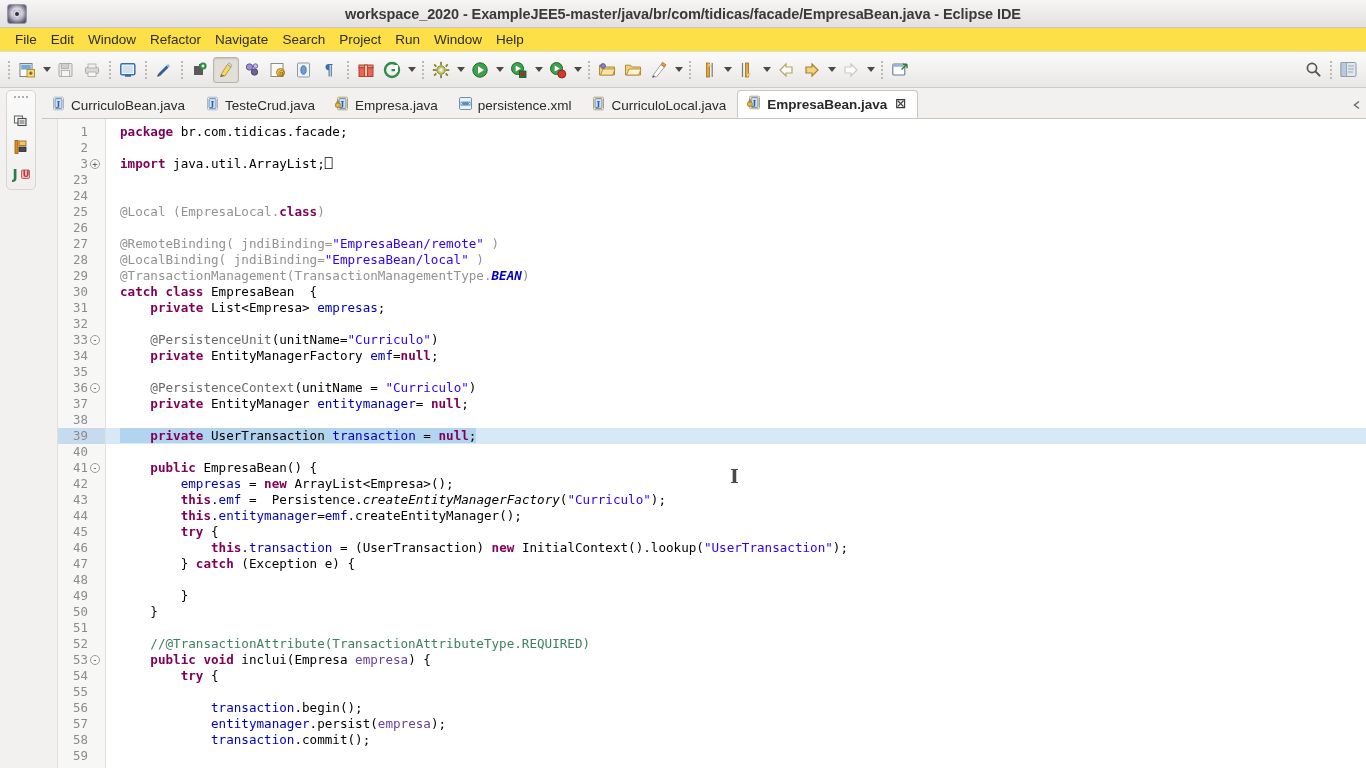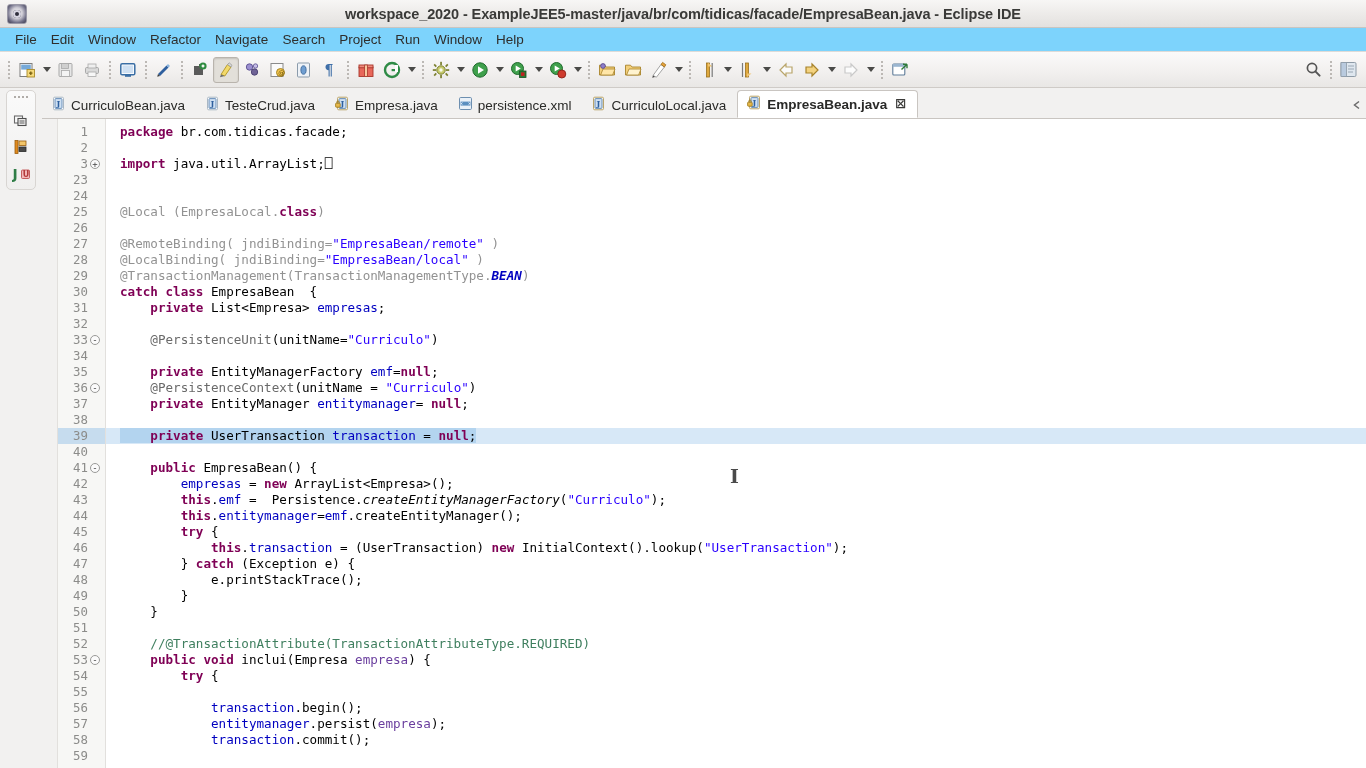--- a/index.html
+++ b/index.html
@@ -41,21 +41,21 @@
     content: "";
     width: 8px; height: 8px;
     border-radius: 50%;
     background: #2f2e3c;
     box-shadow: inset 0 0 0 2px #d9d7e4;
   }
 
   
   .menubar {
     height: 24px;
-    background: #7dd3fc;
+    background: #fde047;
     display: flex;
     align-items: center;
     padding-left: 8px;
     border-bottom: 1px solid #dedbd8;
   }
   .menubar .menu-item {
     font-size: 13.5px;
     color: #2e2e2c;
     padding: 2px 7px;
     cursor: default;
@@ -750,21 +750,21 @@
           </div>
           <div style="position: absolute; left: 0px; right: 0px; top: 181px; height: 16px;">
             <span style="position: absolute; left: 14px; line-height: 16px; font-family: &quot;DejaVu Sans Mono&quot;, monospace; font-size: 12.6px; white-space: pre;"><span class="plain">    </span><span class="kw">private </span><span class="plain">List&lt;Empresa&gt; </span><span class="fld">empresas</span><span class="plain">;</span></span>
           </div>
           <div style="position: absolute; left: 0px; right: 0px; top: 197px; height: 16px;">
             <span style="position: absolute; left: 14px; line-height: 16px; font-family: &quot;DejaVu Sans Mono&quot;, monospace; font-size: 12.6px; white-space: pre;"></span>
           </div>
           <div style="position: absolute; left: 0px; right: 0px; top: 213px; height: 16px;">
             <span style="position: absolute; left: 14px; line-height: 16px; font-family: &quot;DejaVu Sans Mono&quot;, monospace; font-size: 12.6px; white-space: pre;"><span class="plain">    </span><span class="ann2">@PersistenceUnit</span><span class="plain">(unitName=</span><span class="str">"Curriculo"</span><span class="plain">)</span></span>
           </div>
-          <div style="position: absolute; left: 0px; right: 0px; top: 229px; height: 16px; margin-top: 16px;">
+          <div style="position: absolute; left: 0px; right: 0px; top: 229px; height: 16px;">
             <span style="position: absolute; left: 14px; line-height: 16px; font-family: &quot;DejaVu Sans Mono&quot;, monospace; font-size: 12.6px; white-space: pre;"><span class="plain">    </span><span class="kw">private </span><span class="plain">EntityManagerFactory </span><span class="fld">emf</span><span class="plain">=</span><span class="kw">null</span><span class="plain">;</span></span>
           </div>
           <div style="position: absolute; left: 0px; right: 0px; top: 245px; height: 16px;">
             <span style="position: absolute; left: 14px; line-height: 16px; font-family: &quot;DejaVu Sans Mono&quot;, monospace; font-size: 12.6px; white-space: pre;"></span>
           </div>
           <div style="position: absolute; left: 0px; right: 0px; top: 261px; height: 16px;">
             <span style="position: absolute; left: 14px; line-height: 16px; font-family: &quot;DejaVu Sans Mono&quot;, monospace; font-size: 12.6px; white-space: pre;"><span class="plain">    </span><span class="ann2">@PersistenceContext</span><span class="plain">(unitName = </span><span class="str">"Curriculo"</span><span class="plain">)</span></span>
           </div>
           <div style="position: absolute; left: 0px; right: 0px; top: 277px; height: 16px;">
             <span style="position: absolute; left: 14px; line-height: 16px; font-family: &quot;DejaVu Sans Mono&quot;, monospace; font-size: 12.6px; white-space: pre;"><span class="plain">    </span><span class="kw">private </span><span class="plain">EntityManager </span><span class="fld">entitymanager</span><span class="plain">= </span><span class="kw">null</span><span class="plain">;</span></span>
@@ -792,23 +792,20 @@
           </div>
           <div style="position: absolute; left: 0px; right: 0px; top: 405px; height: 16px;">
             <span style="position: absolute; left: 14px; line-height: 16px; font-family: &quot;DejaVu Sans Mono&quot;, monospace; font-size: 12.6px; white-space: pre;"><span class="plain">        </span><span class="kw">try </span><span class="plain">{</span></span>
           </div>
           <div style="position: absolute; left: 0px; right: 0px; top: 421px; height: 16px;">
             <span style="position: absolute; left: 14px; line-height: 16px; font-family: &quot;DejaVu Sans Mono&quot;, monospace; font-size: 12.6px; white-space: pre;"><span class="plain">            </span><span class="kw">this</span><span class="plain">.</span><span class="fld">transaction</span><span class="plain"> = (UserTransaction) </span><span class="kw">new </span><span class="plain">InitialContext().lookup(</span><span class="str">"UserTransaction"</span><span class="plain">);</span></span>
           </div>
           <div style="position: absolute; left: 0px; right: 0px; top: 437px; height: 16px;">
             <span style="position: absolute; left: 14px; line-height: 16px; font-family: &quot;DejaVu Sans Mono&quot;, monospace; font-size: 12.6px; white-space: pre;"><span class="plain">        } </span><span class="kw">catch </span><span class="plain">(Exception e) {</span></span>
           </div>
-          <div style="position: absolute; left: 0px; right: 0px; top: 453px; height: 16px;">
-            <span style="position: absolute; left: 14px; line-height: 16px; font-family: &quot;DejaVu Sans Mono&quot;, monospace; font-size: 12.6px; white-space: pre;"><span class="plain">            e.printStackTrace();</span></span>
-          </div>
           <div style="position: absolute; left: 0px; right: 0px; top: 469px; height: 16px;">
             <span style="position: absolute; left: 14px; line-height: 16px; font-family: &quot;DejaVu Sans Mono&quot;, monospace; font-size: 12.6px; white-space: pre;"><span class="plain">        }</span></span>
           </div>
           <div style="position: absolute; left: 0px; right: 0px; top: 485px; height: 16px;">
             <span style="position: absolute; left: 14px; line-height: 16px; font-family: &quot;DejaVu Sans Mono&quot;, monospace; font-size: 12.6px; white-space: pre;"><span class="plain">    }</span></span>
           </div>
           <div style="position: absolute; left: 0px; right: 0px; top: 501px; height: 16px;">
             <span style="position: absolute; left: 14px; line-height: 16px; font-family: &quot;DejaVu Sans Mono&quot;, monospace; font-size: 12.6px; white-space: pre;"></span>
           </div>
           <div style="position: absolute; left: 0px; right: 0px; top: 517px; height: 16px;">

